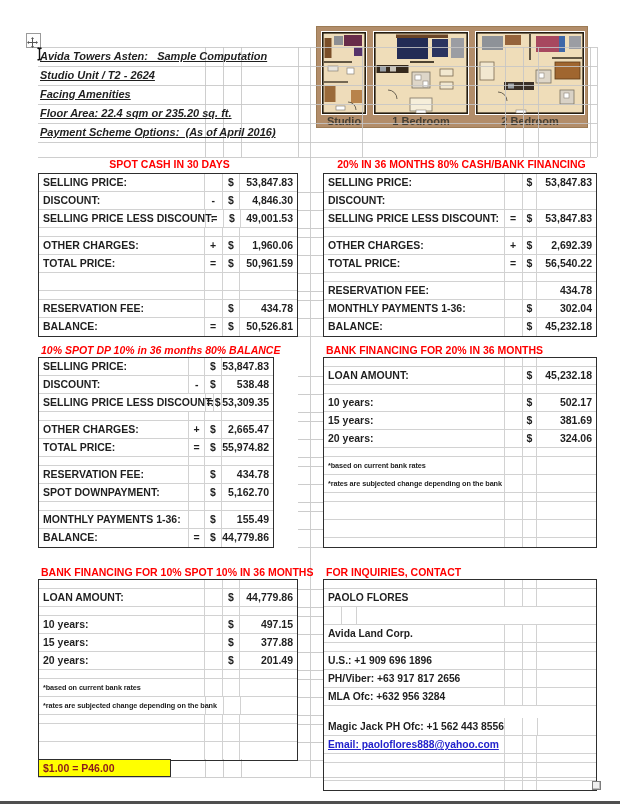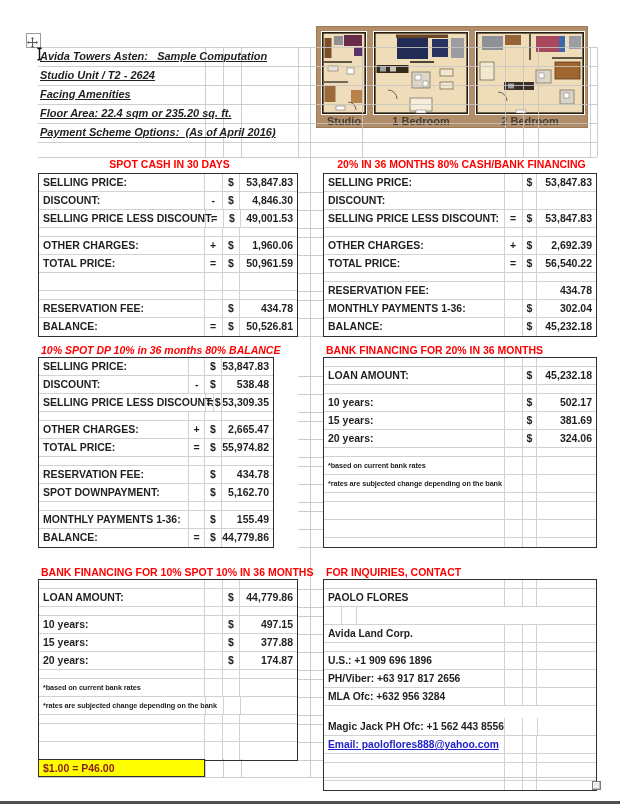--- a/index.html
+++ b/index.html
@@ -53,21 +53,21 @@
   .trow.link .c.label{color:#2222CC;text-decoration:underline;}
 
   #sec-spot-cash{left:38px;top:155px;width:260px;}
   #sec-pct20   {left:323px;top:155px;width:274px;}
   #sec-spot10  {left:38px;top:344px;width:236px;}
   #sec-bank20  {left:323px;top:344px;width:274px;}
   #sec-bank10  {left:38px;top:566px;width:260px;}
   #sec-contact {left:323px;top:566px;width:274px;}
 
   
-  .exchange{position:absolute;left:38px;top:759px;width:167px;height:18px;background:#FFFF00;
+  .exchange{position:absolute;left:38px;top:759px;width:133px;height:18px;background:#FFFF00;
             border:1px solid #2e2e2e;box-sizing:border-box;font-size:10.5px;font-weight:bold;
             color:#8B1A1A;line-height:16px;padding-left:4px;z-index:5;}
 </style>
 </head>
 <body>
 
 <div class="page">
 
   <div class="move-handle">
     <svg width="11" height="11" viewBox="0 0 11 11">
@@ -490,21 +490,21 @@
         <div class="trow" style="height: 18px; line-height: 17px;">
           <div class="c label">15 years:</div>
           <div class="c op"></div>
           <div class="c cur">$</div>
           <div class="c amt">377.88</div>
         </div>
         <div class="trow" style="height: 18px; line-height: 17px;">
           <div class="c label">20 years:</div>
           <div class="c op"></div>
           <div class="c cur">$</div>
-          <div class="c amt">174.87</div>
+          <div class="c amt">201.49</div>
         </div>
         <div class="trow" style="height: 9px; line-height: 8px;">
           <div class="c label"></div>
           <div class="c op"></div>
           <div class="c cur"></div>
           <div class="c amt"></div>
         </div>
         <div class="trow small" style="height: 18px; line-height: 17px;">
           <div class="c label">*based on current bank rates</div>
           <div class="c op"></div>

